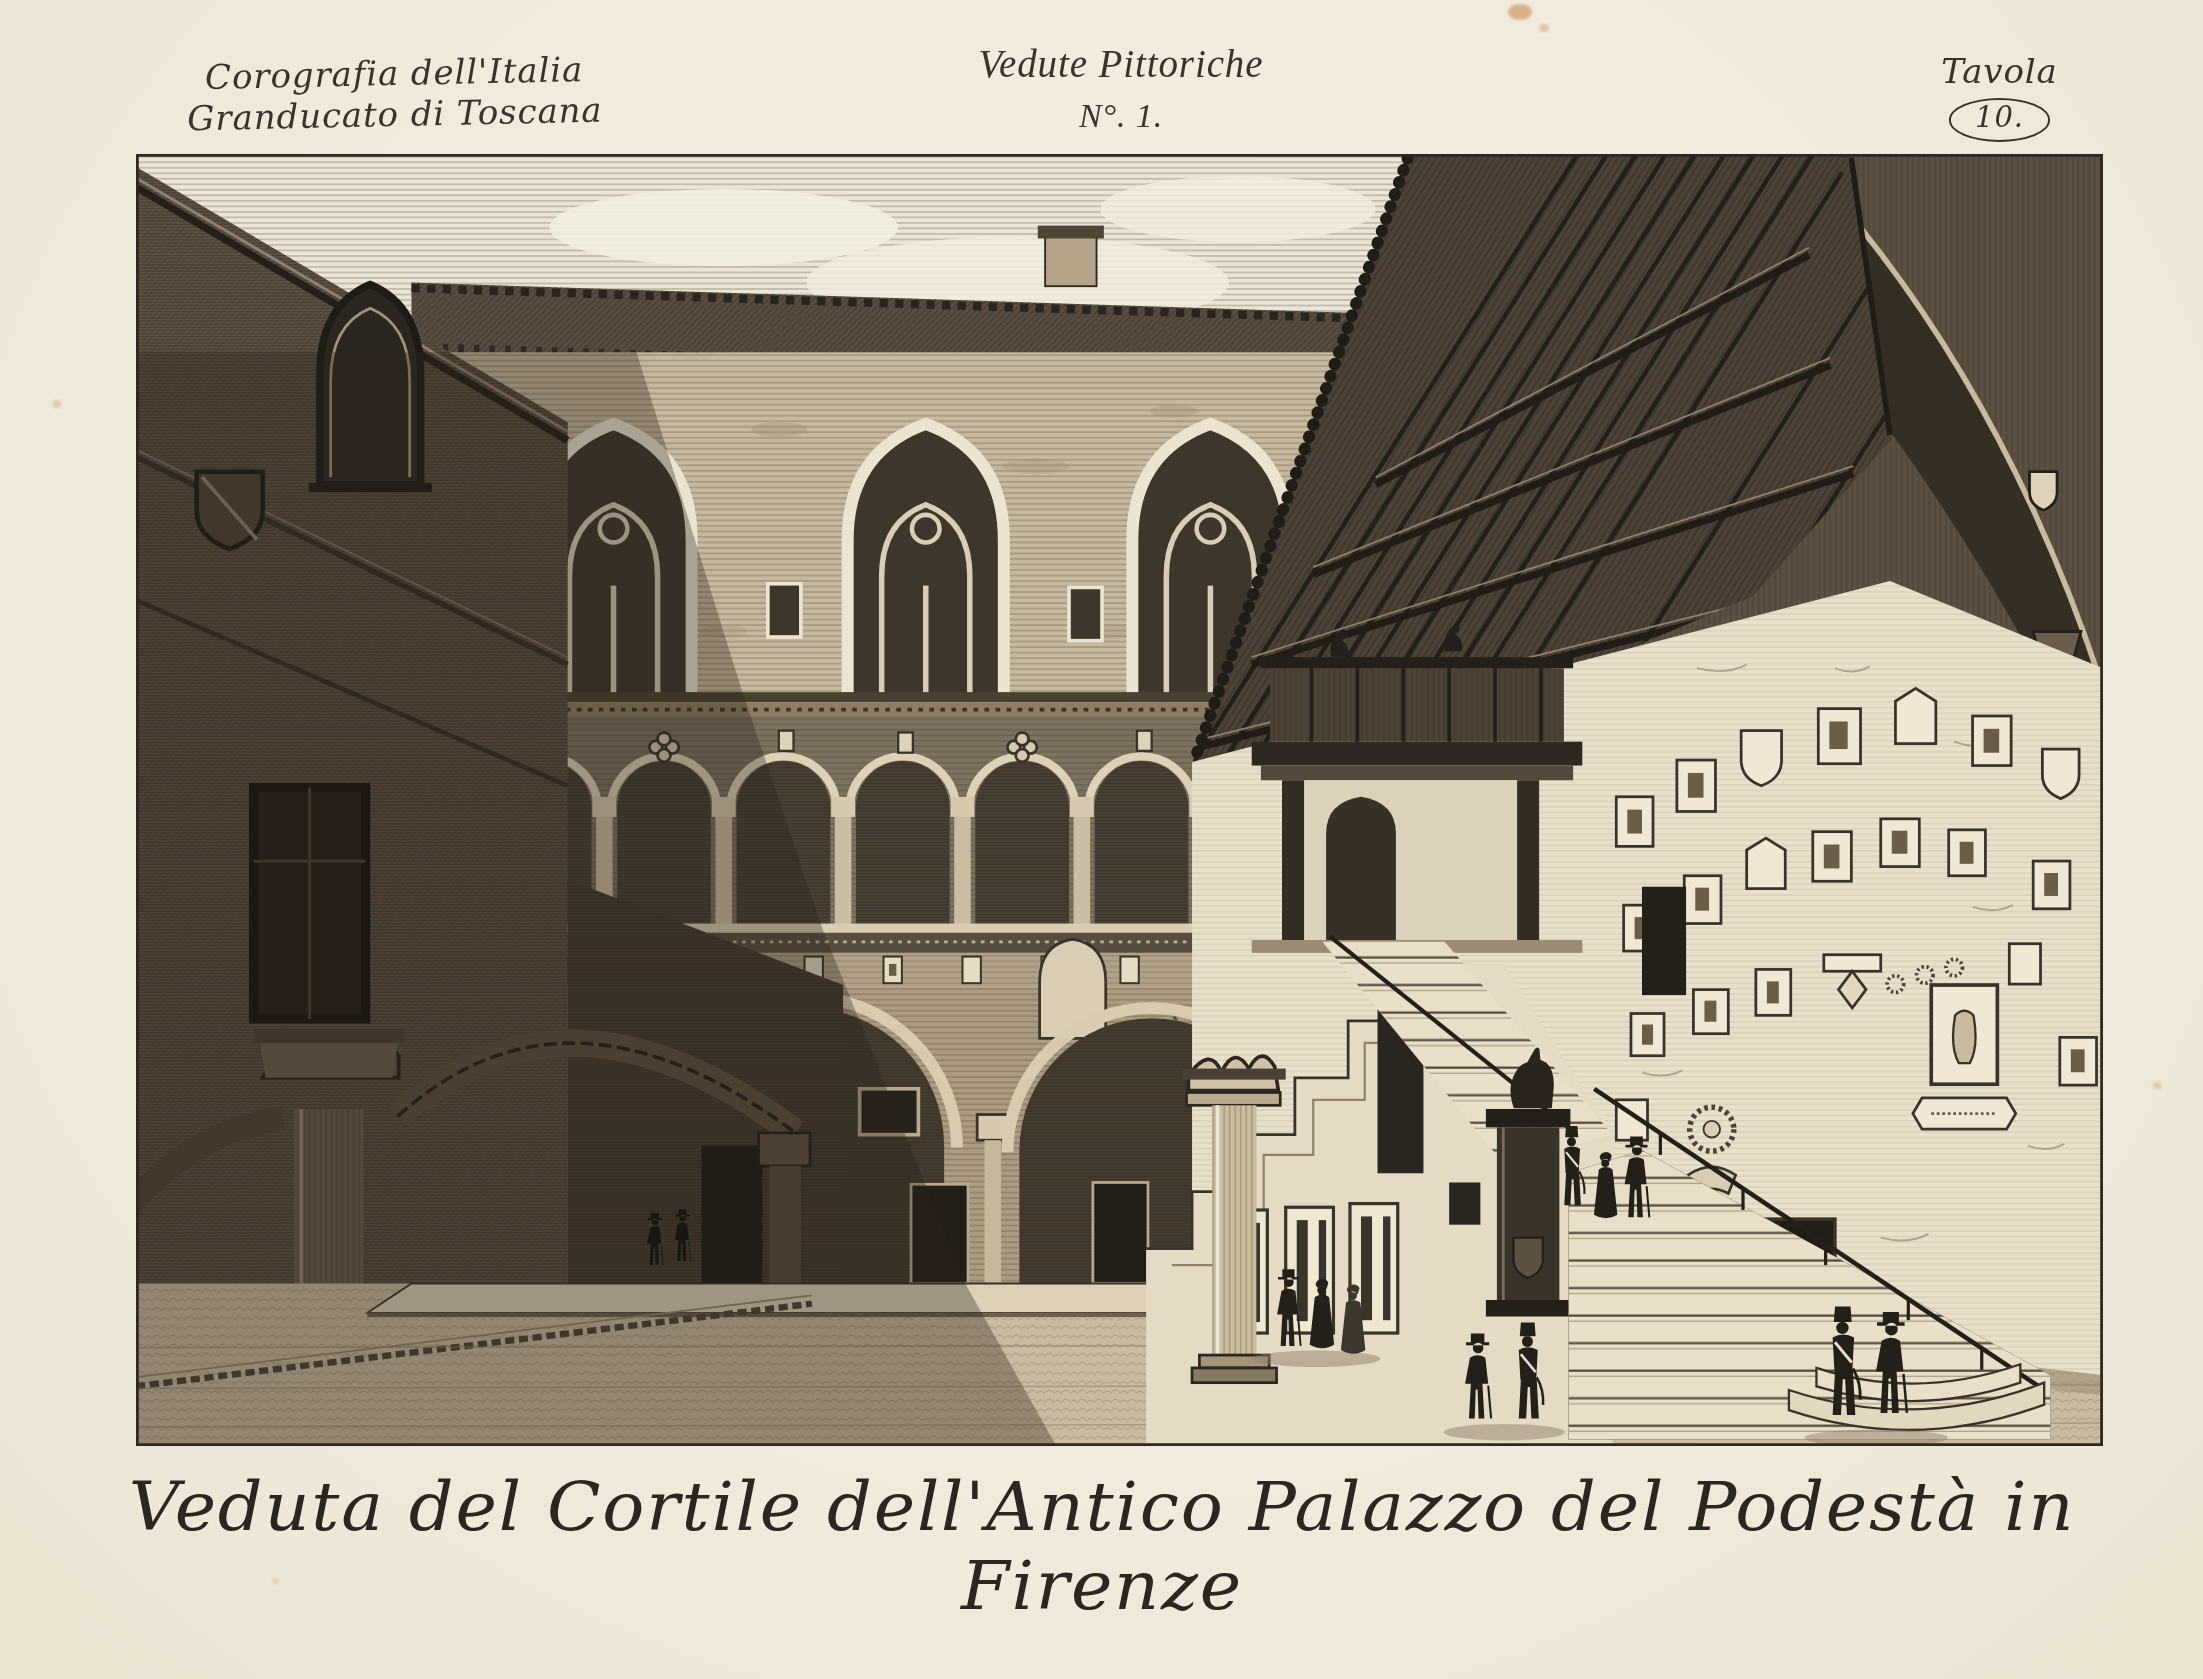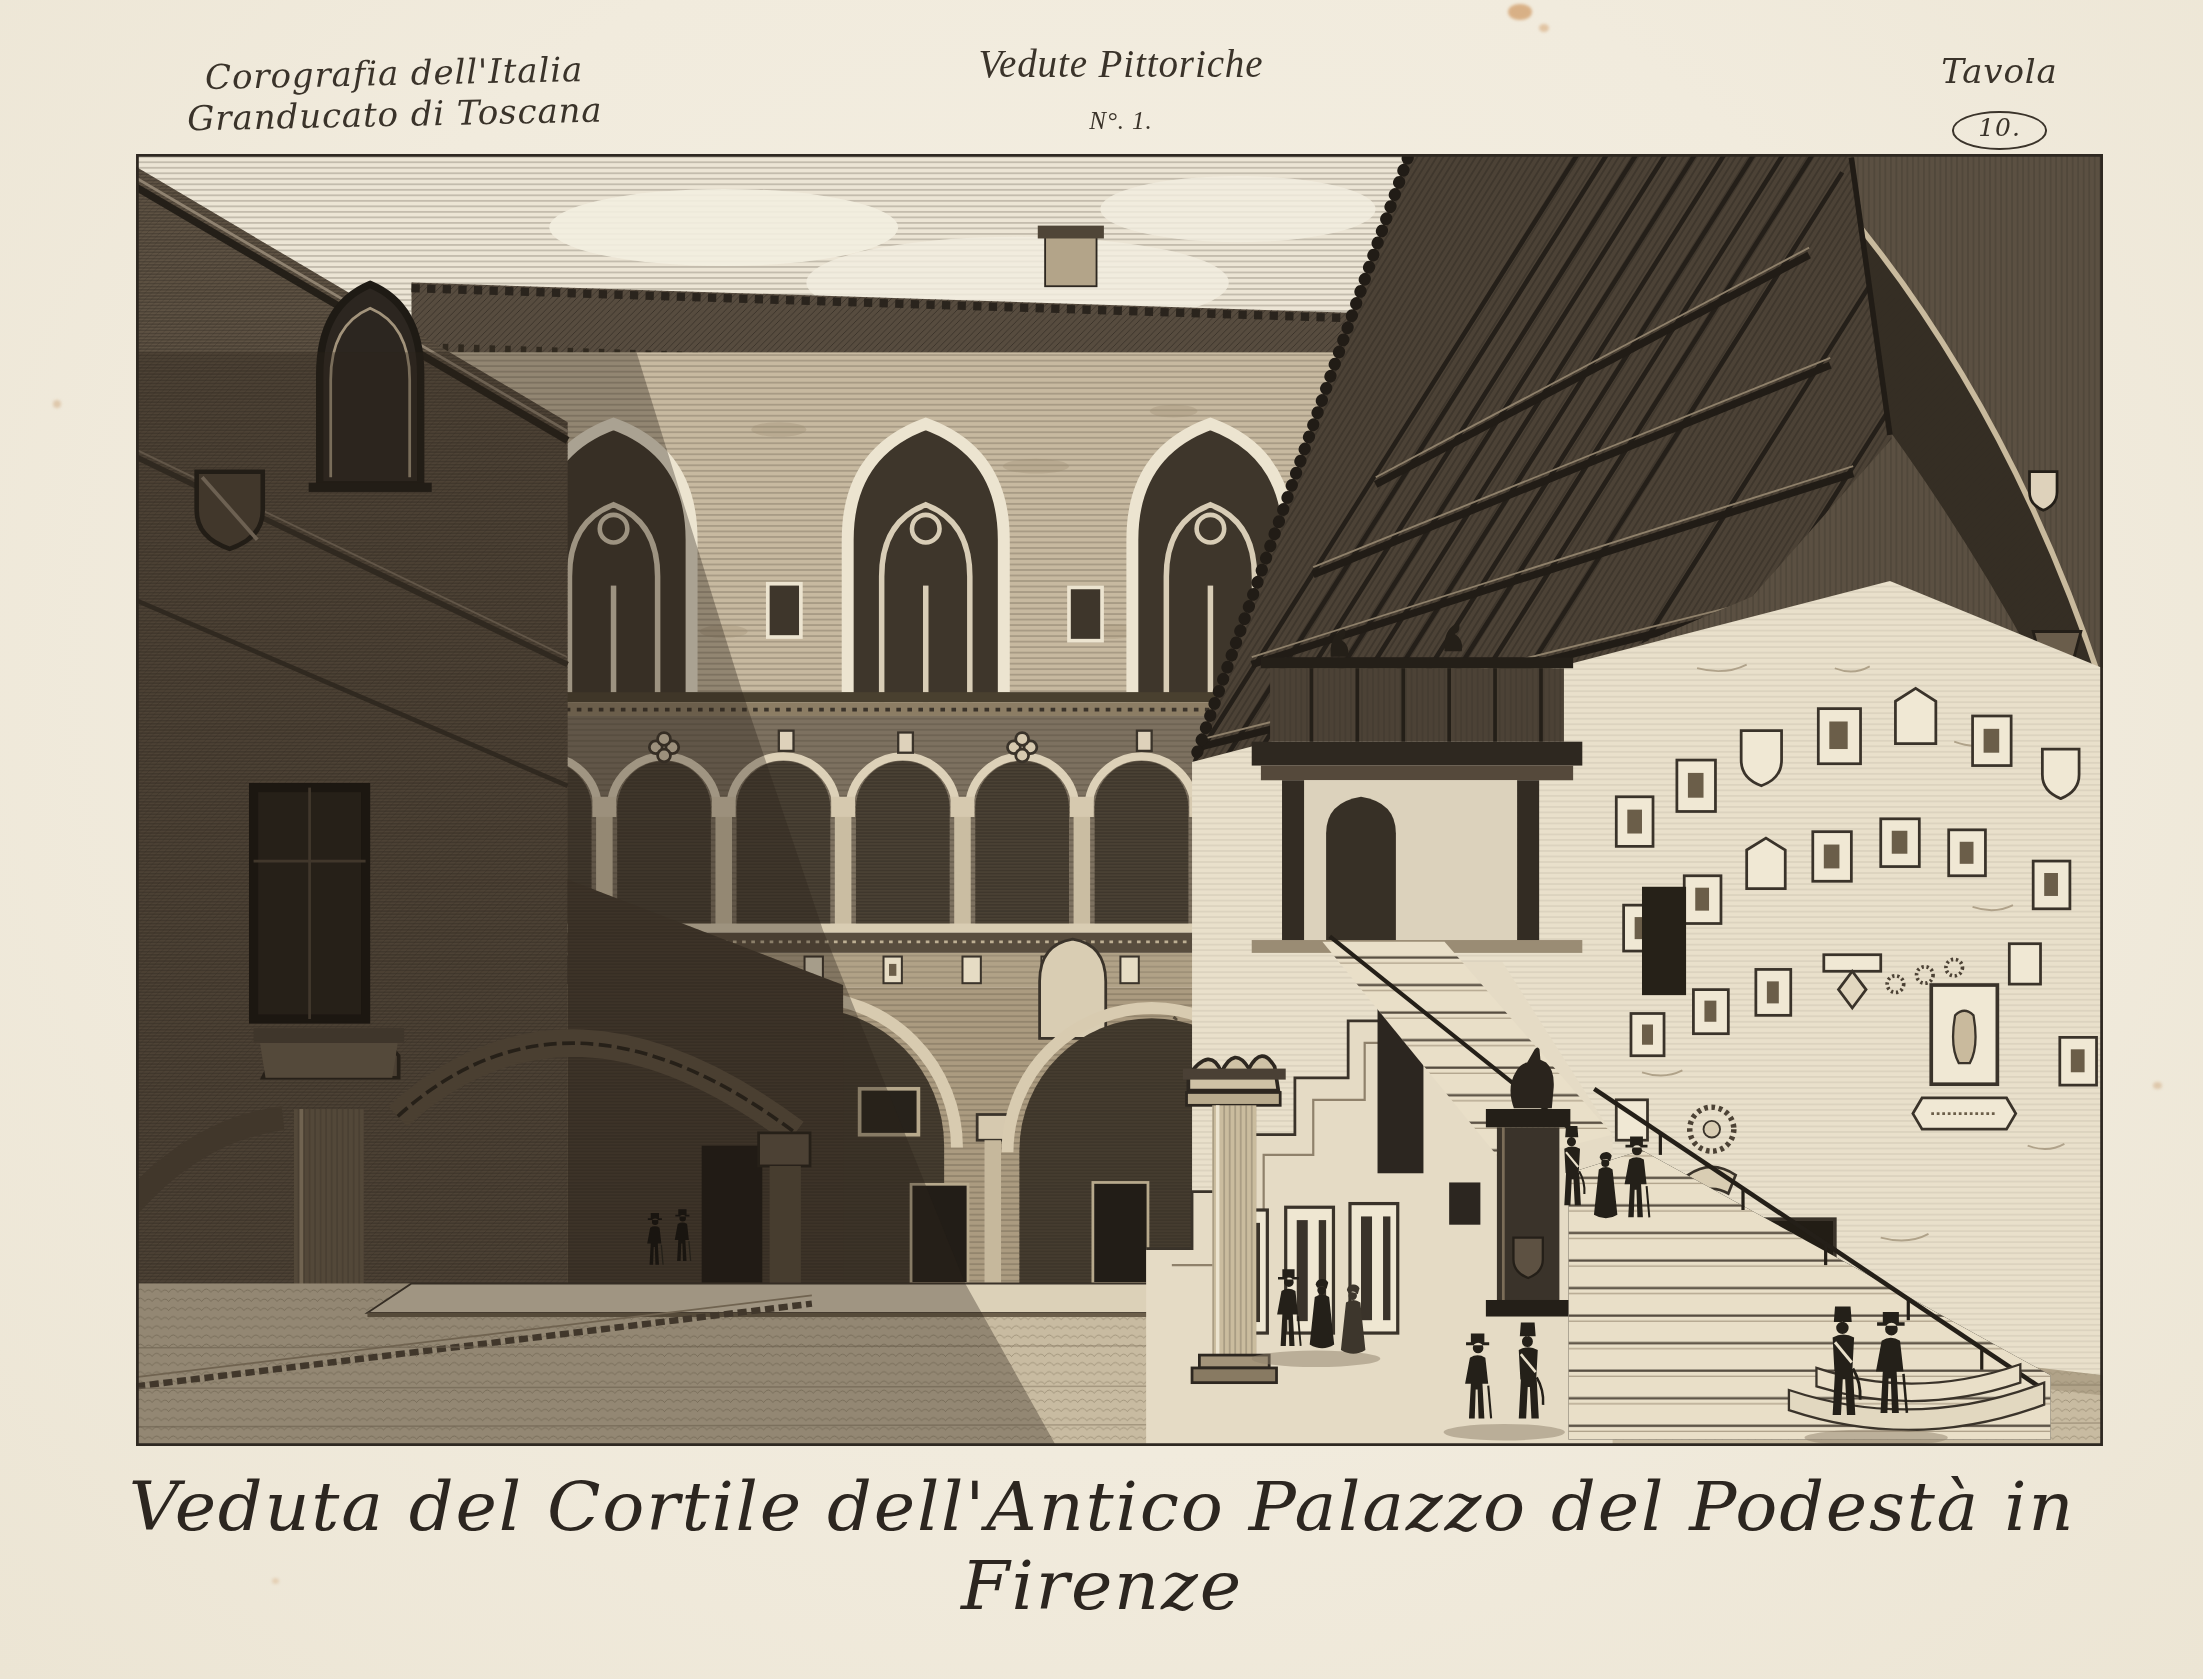--- a/index.html
+++ b/index.html
@@ -7,24 +7,24 @@
     position:relative; width:2204px; height:1680px; overflow:hidden;
     background:
       radial-gradient(ellipse at 50% 40%, #f4efe2 0%, #f1ebdd 55%, #ece5d4 100%);
     font-family:"DejaVu Serif","Liberation Serif",serif;
     color:#2f2921;
   }
   .script{ font-style:italic; letter-spacing:0.9px; color:#3a332a; }
   .hdr{ position:absolute; text-align:center; line-height:1.22; }
   .hdr-left{ left:119px; top:53px; width:551px; font-size:34px; transform:rotate(-1.2deg); }
   .hdr-center{ left:882px; top:40px; width:478px; font-size:39px;font-family:Liberation Serif, serif; }
-  .hdr-center .sub{ font-size:25px; display:block; margin-top:18px; }
+  .hdr-center .sub{ font-size:34px; display:block; margin-top:7px; }
   .hdr-right{ left:1848px; top:51px; width:303px; font-size:34px; }
-  .oval{ display:inline-block; margin-top:19px; padding:0px 24px 3.7px 24px;
-         border:2.3px solid #3a332a; border-radius:50%; font-size:25px; }
+  .oval{ display:inline-block; margin-top:6px; padding:0px 24px 3.7px 24px;
+         border:2.3px solid #3a332a; border-radius:50%; font-size:29px; }
   .caption{ position:absolute; left:92px; top:1464px; width:2020px; text-align:center;
             font-size:70px; font-style:italic; letter-spacing:1.8px; color:#2c2620;
             transform:scaleY(.97); }
   .plate{ position:absolute; left:136px; top:154px; width:1967px; height:1292px; }
   .plate svg{ display:block; }
   .stain{ position:absolute; border-radius:50%; filter:blur(1.8px); pointer-events:none; }
   .s1{ left:1508px; top:3.7px;  width:24px; height:16.5px; background:#c98a4d; opacity:.6; }
   .s2{ left:1539px; top:24px; width:10px; height:8.3px;  background:#c98a4d; opacity:.4; }
   .s3{ left:53px;  top:400px; width:8.3px;  height:8.3px;  background:#b97e44; opacity:.3; }
   .s4{ left:2153px;top:1082px;width:9.2px; height:7.3px;  background:#b97e44; opacity:.3; }

